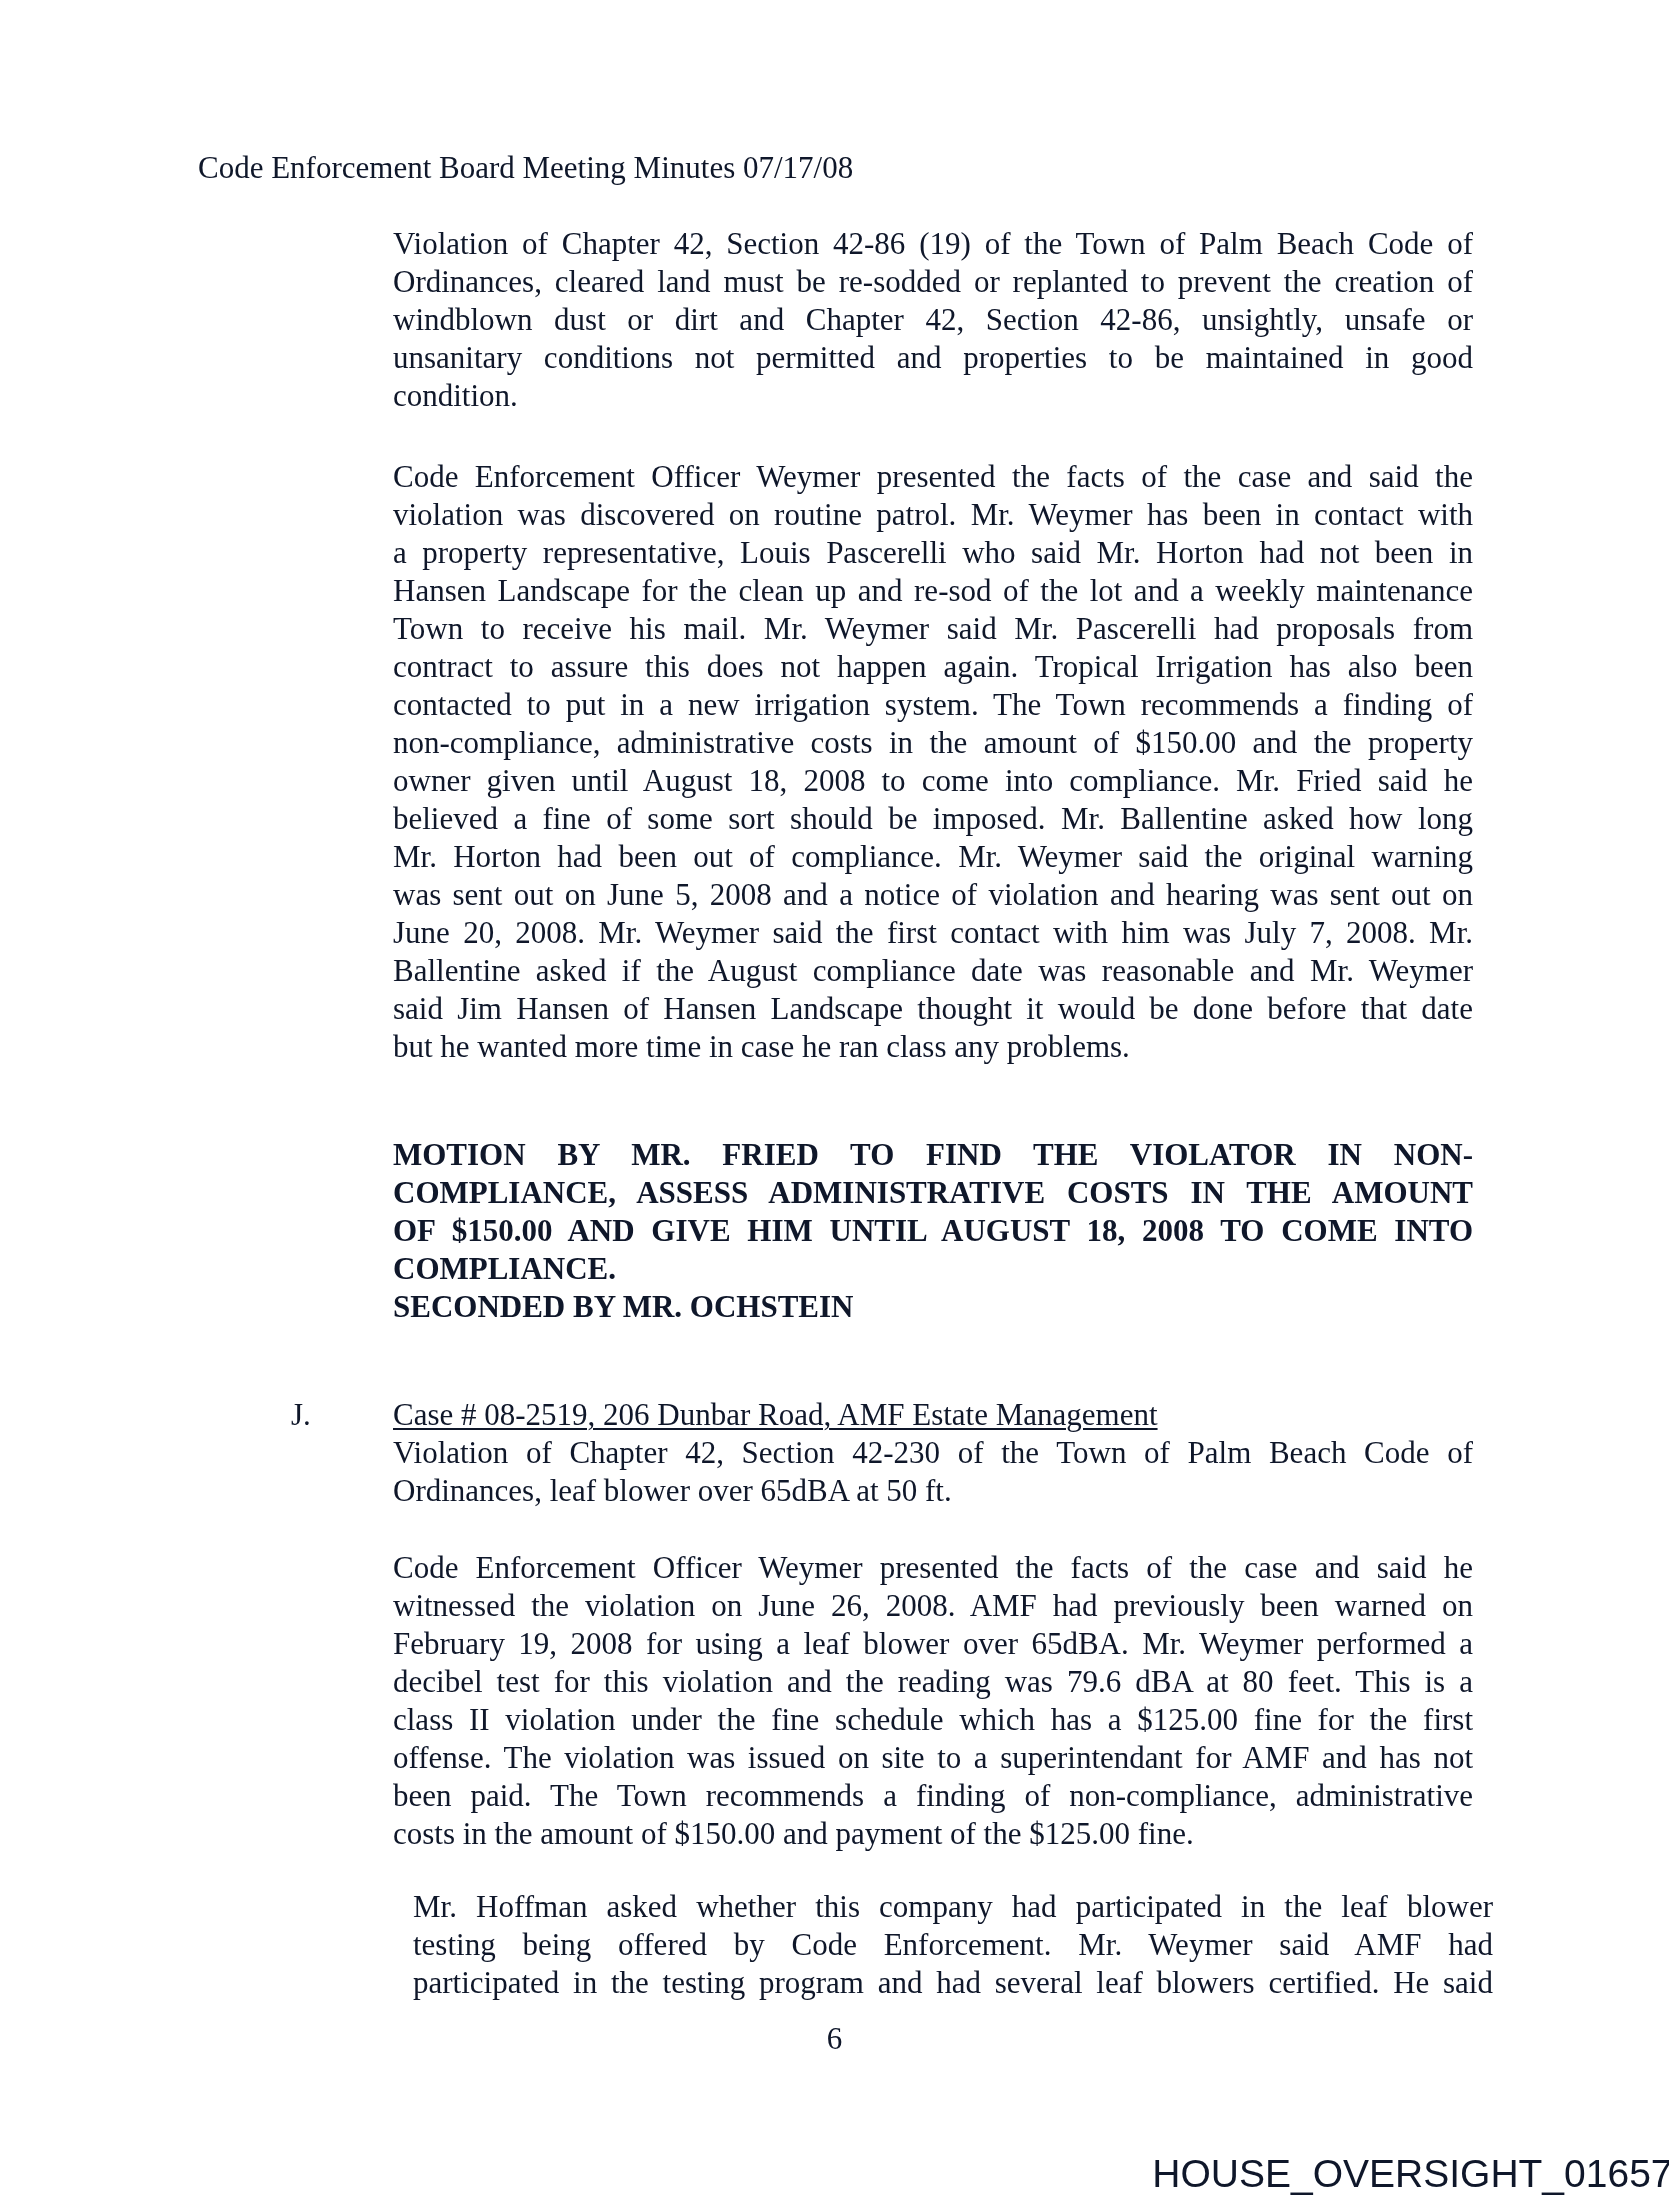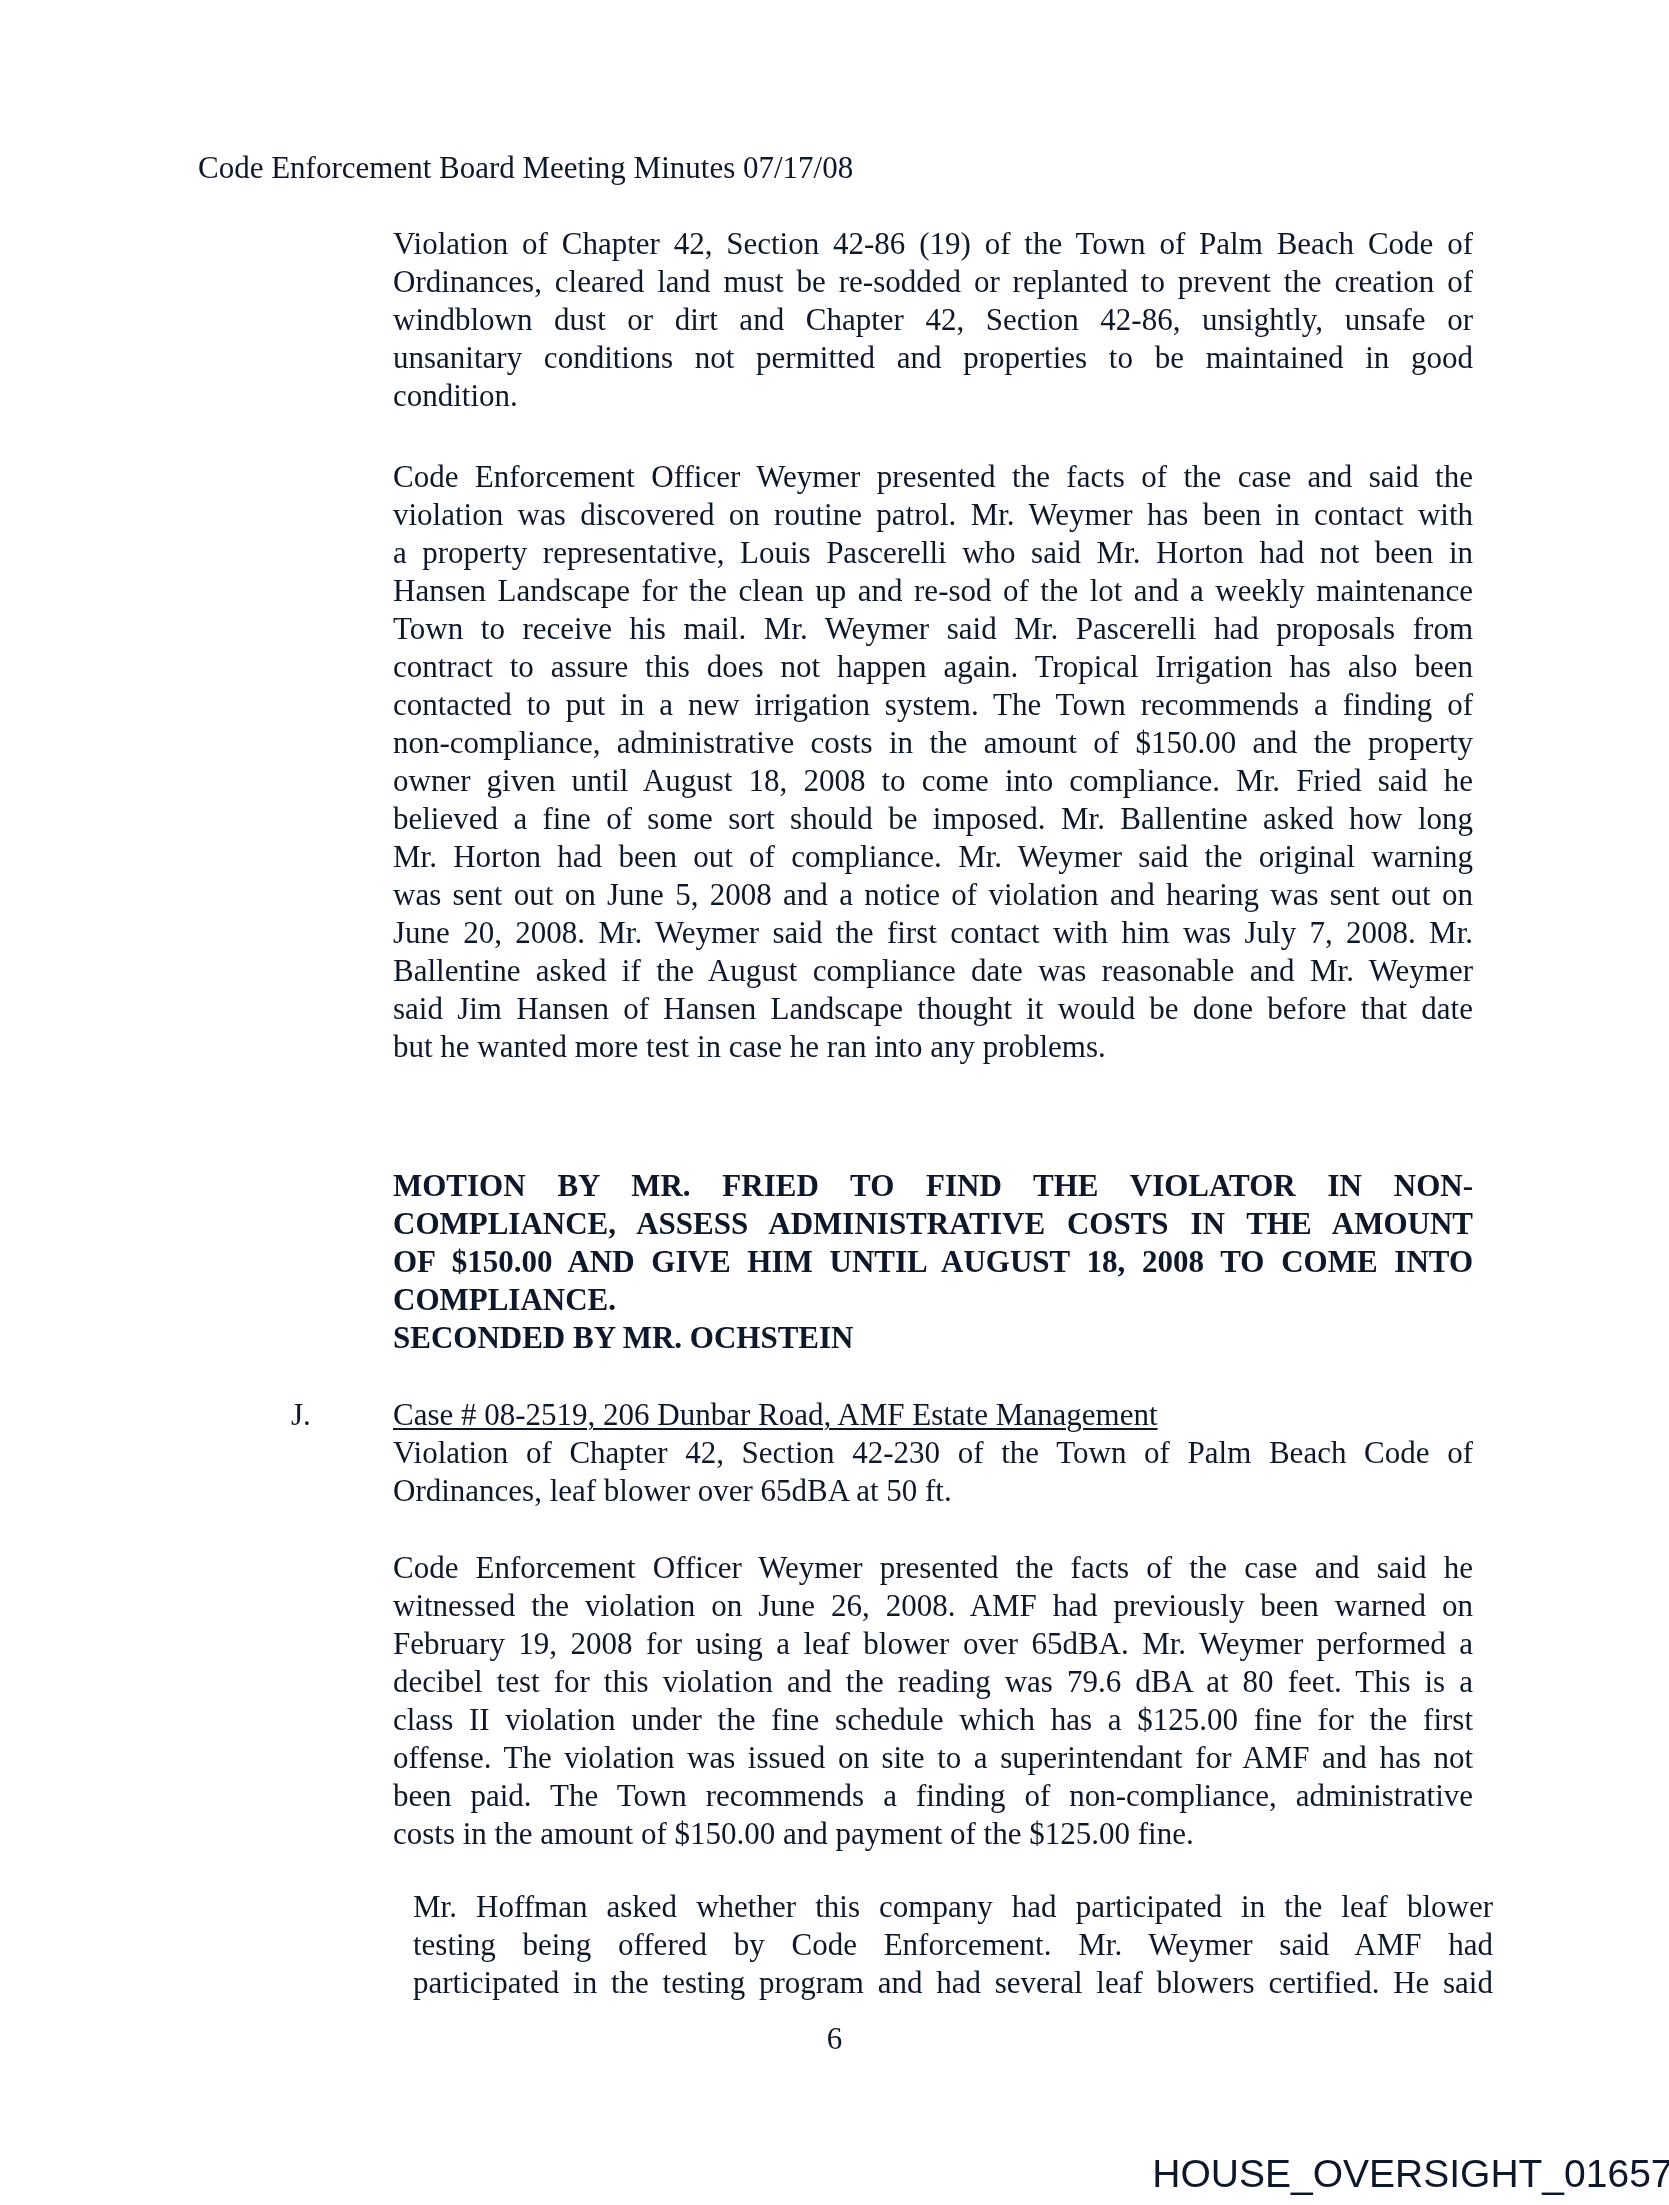--- a/index.html
+++ b/index.html
@@ -33,21 +33,21 @@
   .tline {
     line-height: 38px;
     height: 38px;
     overflow: hidden;
     text-align: justify;
     text-align-last: justify;
   }
   .last-left .tline:last-child {
     text-align-last: left;
   }
-  .motion-block { font-weight: bold; margin-top: 31px; }
+  .motion-block { font-weight: bold; }
   .plain-line {
     line-height: 38px;
     height: 38px;
     overflow: hidden;
     white-space: nowrap;
   }
   .item-letter-abs {
     left: 291px;
     top: 1396px;
     line-height: 38px;
@@ -101,21 +101,21 @@
       <div class="tline">contract to assure this does not happen again. Tropical Irrigation has also been</div>
       <div class="tline">contacted to put in a new irrigation system. The Town recommends a finding of</div>
       <div class="tline">non-compliance, administrative costs in the amount of $150.00 and the property</div>
       <div class="tline">owner given until August 18, 2008 to come into compliance. Mr. Fried said he</div>
       <div class="tline">believed a fine of some sort should be imposed. Mr. Ballentine asked how long</div>
       <div class="tline">Mr. Horton had been out of compliance. Mr. Weymer said the original warning</div>
       <div class="tline">was sent out on June 5, 2008 and a notice of violation and hearing was sent out on</div>
       <div class="tline">June 20, 2008. Mr. Weymer said the first contact with him was July 7, 2008. Mr.</div>
       <div class="tline">Ballentine asked if the August compliance date was reasonable and Mr. Weymer</div>
       <div class="tline">said Jim Hansen of Hansen Landscape thought it would be done before that date</div>
-      <div class="tline">but he wanted more test in case he ran into any problems.</div>
+      <div class="tline">but he wanted more time in case he ran class any problems.</div>
     </div>
 
   <div class="abs text-block motion-block" style="top:1136px;">
     <div class="last-left">
         <div class="tline">MOTION BY MR. FRIED TO FIND THE VIOLATOR IN NON-</div>
         <div class="tline">COMPLIANCE, ASSESS ADMINISTRATIVE COSTS IN THE AMOUNT</div>
         <div class="tline">OF $150.00 AND GIVE HIM UNTIL AUGUST 18, 2008 TO COME INTO</div>
         <div class="tline">COMPLIANCE.</div>
       </div>
     <div class="plain-line">SECONDED BY MR. OCHSTEIN</div>

